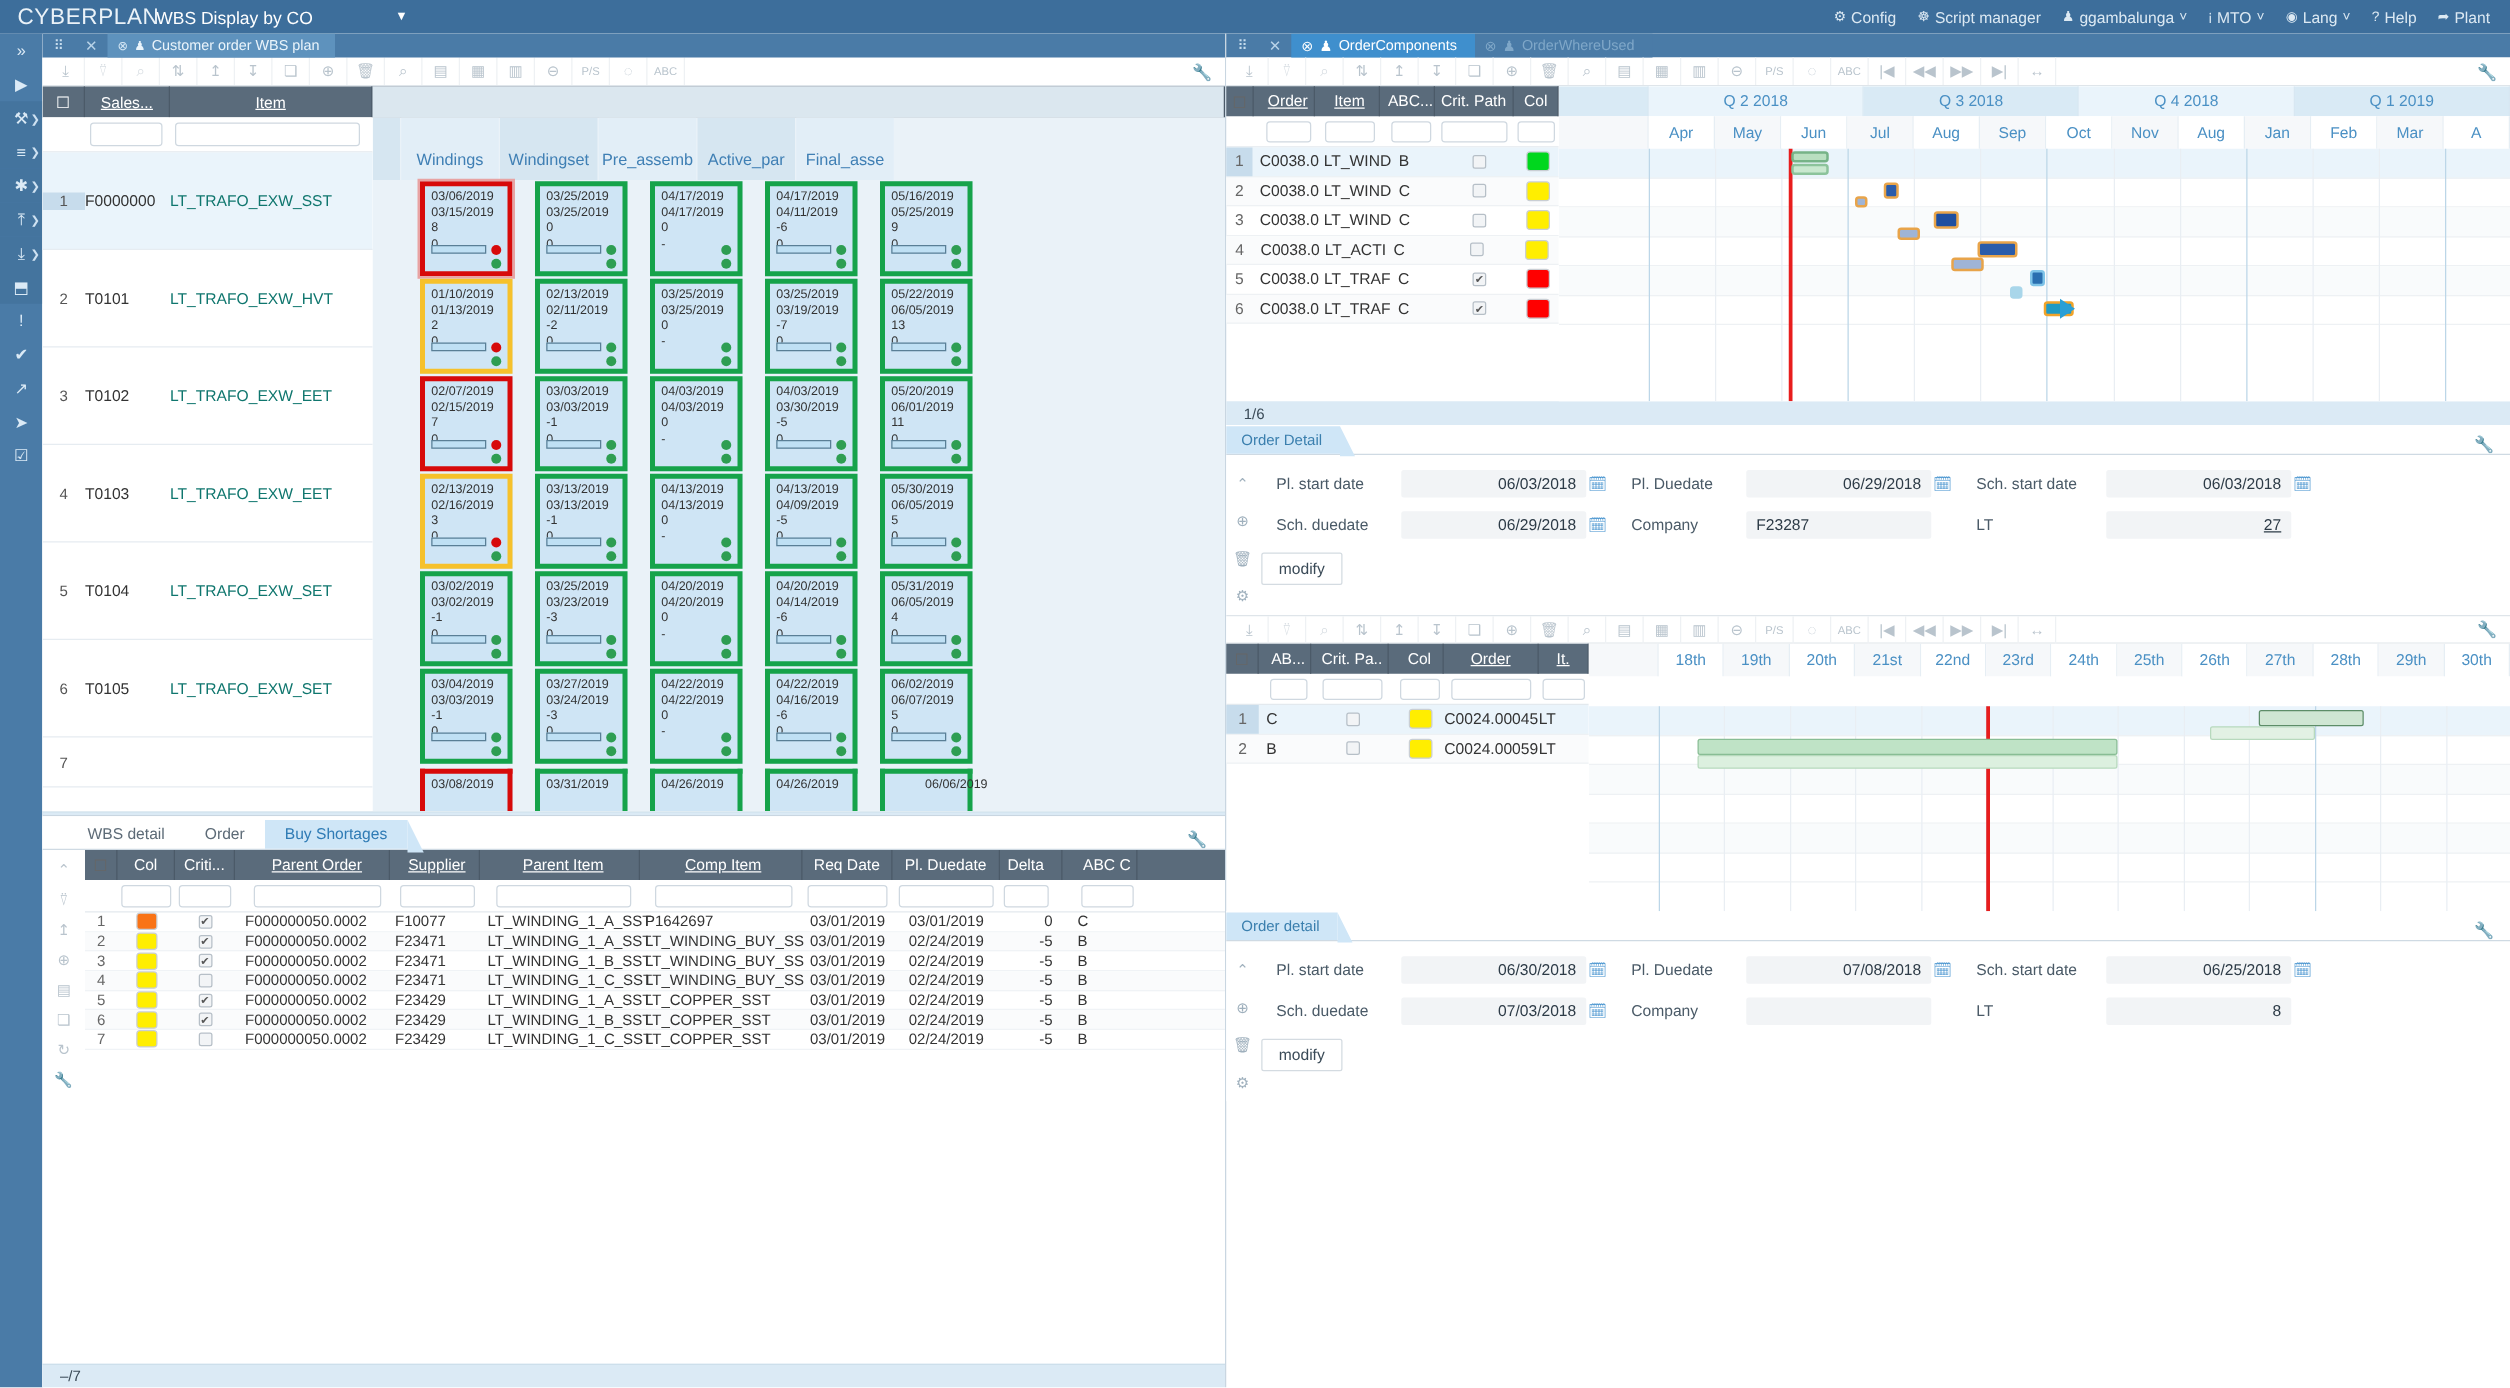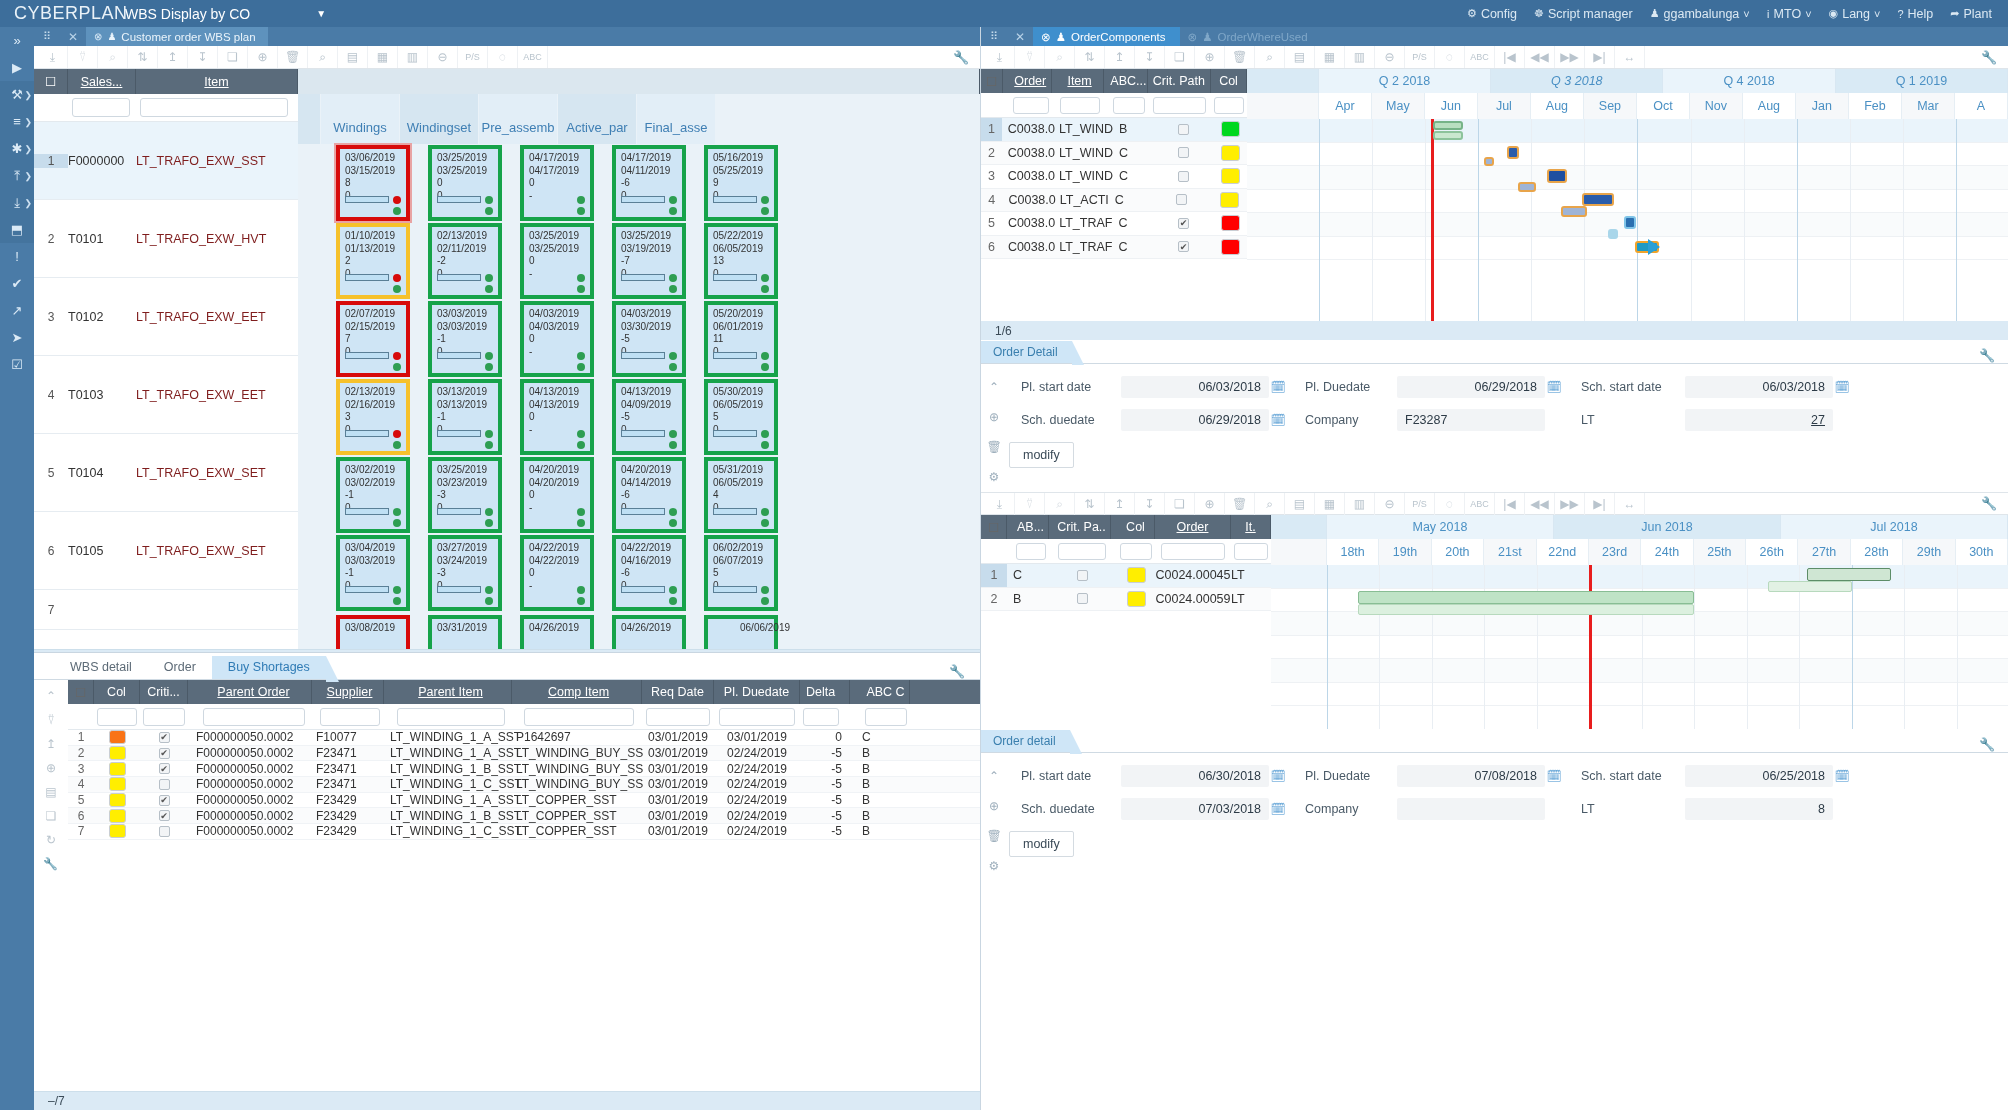--- a/index.html
+++ b/index.html
@@ -80,21 +80,21 @@
     font-family:"Liberation Sans", sans-serif; font-size:11px; padding:0 3px; outline:none;
   }
 
   .gBody { position:absolute; left:0; top:25px; width:946px; height:555px; display:flex; }
   .gLeftCols { width:264px; position:relative; z-index:3; background:#fff; }
   .gRight { position:relative; flex:1; background:#eaf2f8; overflow:hidden;}
 
   .rowLeft { display:flex; align-items:center; border-bottom:1px solid #e6ecf1; }
   .rowLeft .num { width:34px; text-align:center; font-size:12px; color:#555; }
   .rowLeft .sal { width:68px; font-size:12.5px; color:#333; }
-  .rowLeft .itm { width:162px; font-size:12.5px; color:#7f1d1d; }
+  .rowLeft .itm { width:162px; font-size:12.5px; color:#0f766e; }
   .rowLeft.sel { background:#eaf4fb; }
   .rowLeft.sel .num { background:#c7dcec; }
 
   
   .colHeads { display:flex; height:50px; }
   .colHead {
     width:78px; margin-right:1px; background:#e2eef7; color:#3f7fb4;
     display:flex; align-items:flex-end; justify-content:center; padding-bottom:9px;
     font-size:13px;
   }
@@ -1147,21 +1147,21 @@
               <div class="oc-l">
                 <div class="swatch" style="background: rgb(255, 0, 0); width: 19px; height: 16px;"></div>
               </div>
             </div>
           </div>
       </div>
       <div class="gantt">
         <div class="qRow" id="qRow">
             <div class="qCell alt" style="width: 72px;"></div>
             <div class="qCell" style="width: 172.5px;">Q 2 2018</div>
-            <div class="qCell alt" style="width: 172.5px; font-style: italic;">Q 3 2018</div>
+            <div class="qCell alt" style="width: 172.5px;">Q 3 2018</div>
             <div class="qCell" style="width: 172.5px;">Q 4 2018</div>
             <div class="qCell alt" style="width: 172.5px;">Q 1 2019</div>
           </div>
         <div class="mRow" id="mRow">
             <div class="mCell alt" style="width: 72px;"></div>
             <div class="mCell" style="width: 53.0769px;">Apr</div>
             <div class="mCell alt" style="width: 53.0769px;">May</div>
             <div class="mCell" style="width: 53.0769px;">Jun</div>
             <div class="mCell alt" style="width: 53.0769px;">Jul</div>
             <div class="mCell" style="width: 53.0769px;">Aug</div>
@@ -1330,26 +1330,20 @@
               </div>
               <div class="oc-a" style="width: 44px; justify-content: center;">
                 <div class="swatch" style="background: rgb(255, 238, 0); width: 19px; height: 16px;"></div>
               </div>
               <div class="oc-c" style="width: 76px;">C0024.00059</div>
               <div class="oc-l" style="width: 40px; justify-content: flex-start;">LT</div>
             </div>
           </div>
       </div>
       <div class="gantt">
-        <div class="qRow" id="qRow2">
-            <div class="qCell alt" style="width: 56px;"></div>
-            <div class="qCell" style="width: 227.333px;">May 2018</div>
-            <div class="qCell alt" style="width: 227.333px;">Jun 2018</div>
-            <div class="qCell" style="width: 227.333px;">Jul 2018</div>
-          </div>
         <div class="mRow" id="mRow2">
             <div class="mCell alt" style="width: 56px;"></div>
             <div class="mCell" style="width: 52.4615px;">18th</div>
             <div class="mCell alt" style="width: 52.4615px;">19th</div>
             <div class="mCell" style="width: 52.4615px;">20th</div>
             <div class="mCell alt" style="width: 52.4615px;">21st</div>
             <div class="mCell" style="width: 52.4615px;">22nd</div>
             <div class="mCell alt" style="width: 52.4615px;">23rd</div>
             <div class="mCell" style="width: 52.4615px;">24th</div>
             <div class="mCell alt" style="width: 52.4615px;">25th</div>

